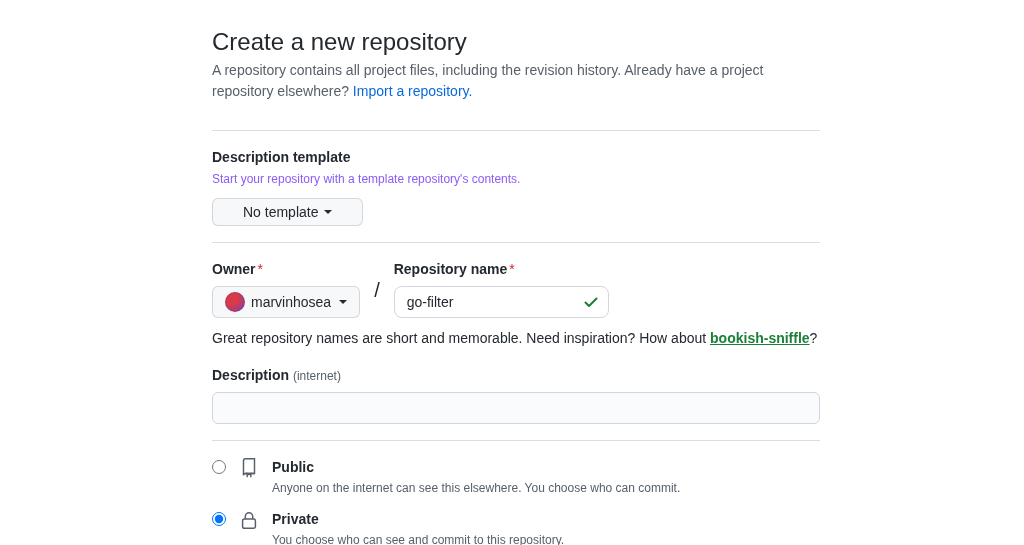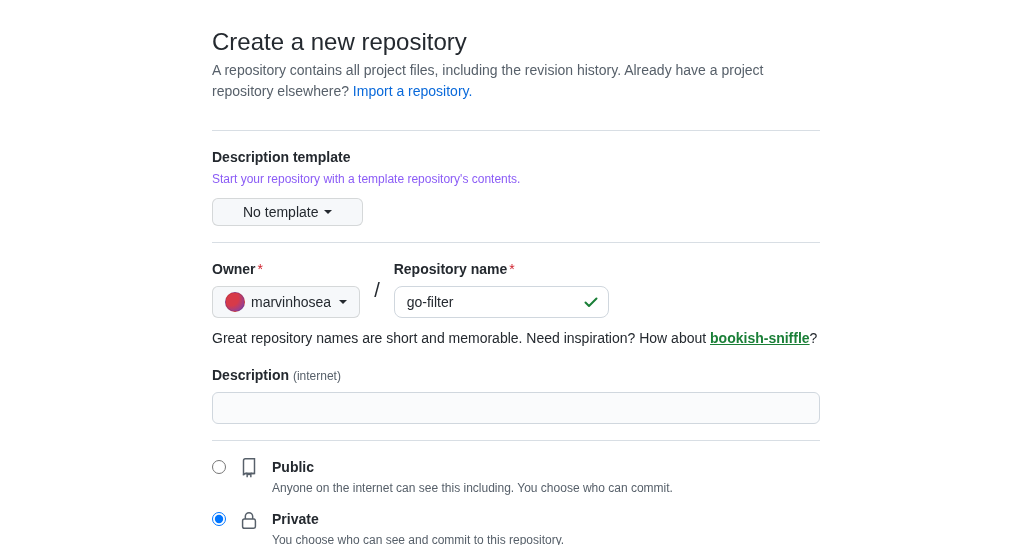--- a/index.html
+++ b/index.html
@@ -171,21 +171,21 @@
     <input type="radio" name="visibility" style="">
     <span class="radio-icon">
       <svg width="22" height="22" viewBox="0 0 24 24" fill="none" stroke="#57606a" stroke-width="1.6">
         <path d="M6 4 a2 2 0 0 1 2-2 h10 v16 H8 a2 2 0 0 0-2 2 V4 z"></path>
         <path d="M6 20 a2 2 0 0 1 2-2 h10"></path>
         <path d="M10 22 v-4 l2 1.3 2-1.3 v4"></path>
       </svg>
     </span>
     <div class="radio-text">
       <h3>Public</h3>
-      <p>Anyone on the internet can see this including. You choose who can commit.</p>
+      <p>Anyone on the internet can see this elsewhere. You choose who can commit.</p>
     </div>
   </div>
 
   <div class="radio-row">
     <input type="radio" name="visibility" checked="" style="">
     <span class="radio-icon">
       <svg width="22" height="22" viewBox="0 0 24 24" fill="none" stroke="#57606a" stroke-width="1.6">
         <rect x="5" y="11" width="14" height="10" rx="2"></rect>
         <path d="M8 11 V8 a4 4 0 0 1 8 0 v3"></path>
       </svg>

